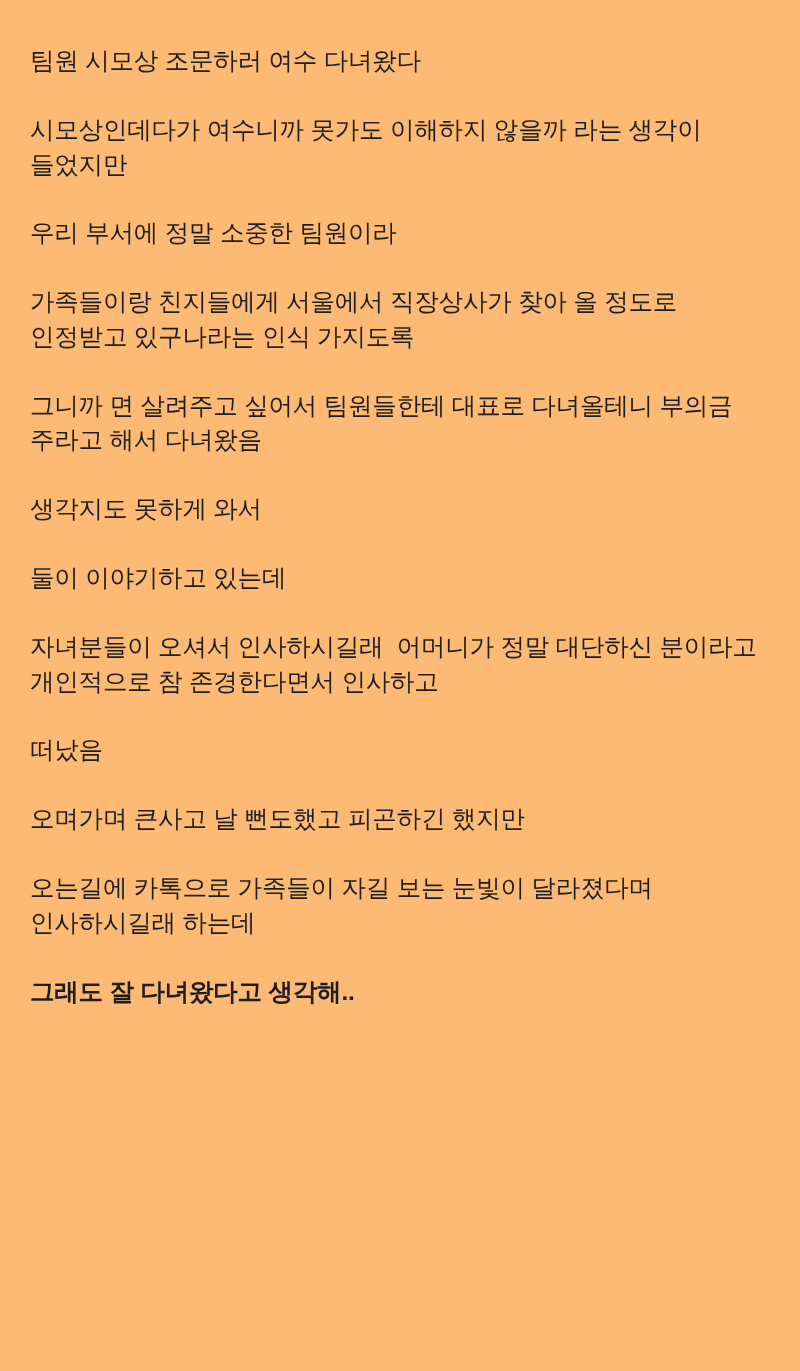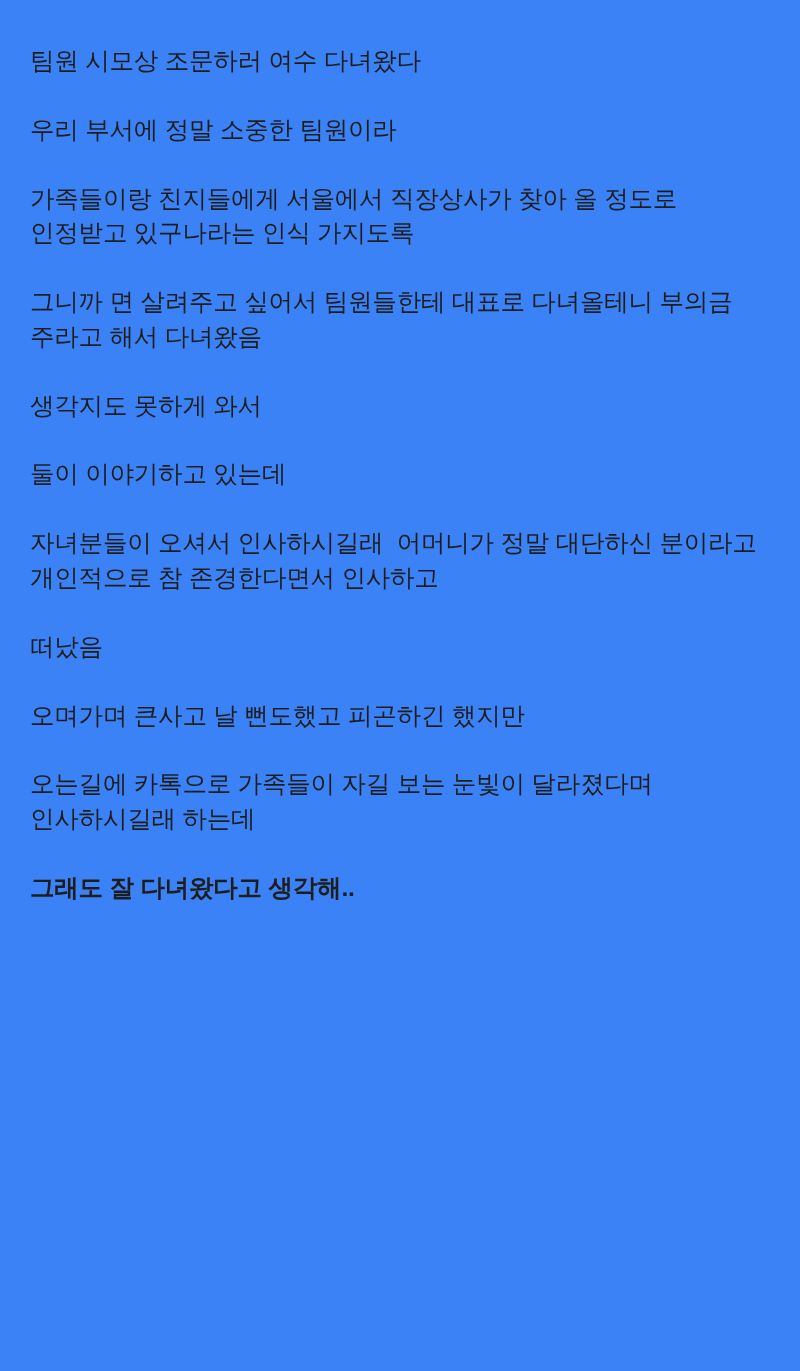--- a/index.html
+++ b/index.html
@@ -13,21 +13,21 @@
     min-height: 1371px;
     font-family: "Liberation Sans", "DejaVu Sans", sans-serif;
     color: #1c1c1c;
     -webkit-font-smoothing: antialiased;
   }
   .page {
     width: 800px;
     min-height: 1371px;
     box-sizing: border-box;
     padding: 44px 30px 30px 30px;
-    background: #3b82f6;
+    background: #fdba74;
   }
   .post-body {
     display: block;
   }
   .para {
     font-size: 24.5px;
     line-height: 1.42;
     letter-spacing: -0.2px;
     color: #1d1d1d;
     margin: 0 0 34px 0;
@@ -39,20 +39,21 @@
     margin-bottom: 0;
     font-weight: bold;
   }
 </style>
 </head>
 <body>
 
 <div class="page">
   <article class="post-body">
     <p class="para">팀원 시모상 조문하러 여수 다녀왔다</p>
+    <p class="para">시모상인데다가 여수니까 못가도 이해하지 않을까 라는 생각이 들었지만</p>
     <p class="para">우리 부서에 정말 소중한 팀원이라</p>
     <p class="para">가족들이랑 친지들에게 서울에서 직장상사가 찾아 올 정도로 인정받고 있구나라는 인식 가지도록</p>
     <p class="para">그니까 면 살려주고 싶어서 팀원들한테 대표로 다녀올테니 부의금 주라고 해서 다녀왔음</p>
     <p class="para">생각지도 못하게 와서</p>
     <p class="para">둘이 이야기하고 있는데</p>
     <p class="para">자녀분들이 오셔서 인사하시길래  어머니가 정말 대단하신 분이라고 개인적으로 참 존경한다면서 인사하고</p>
     <p class="para">떠났음</p>
     <p class="para">오며가며 큰사고 날 뻔도했고 피곤하긴 했지만</p>
     <p class="para">오는길에 카톡으로 가족들이 자길 보는 눈빛이 달라졌다며 인사하시길래 하는데</p>
     <p class="para">그래도 잘 다녀왔다고 생각해..</p>

